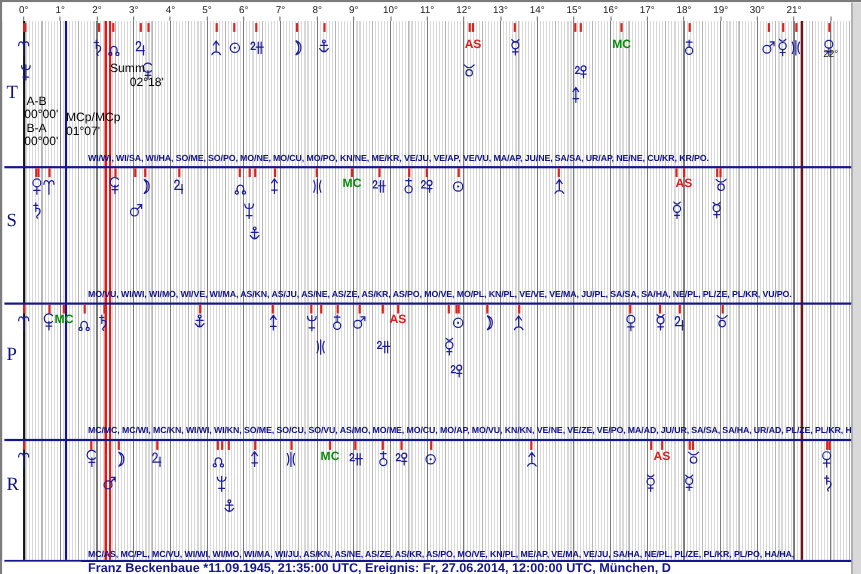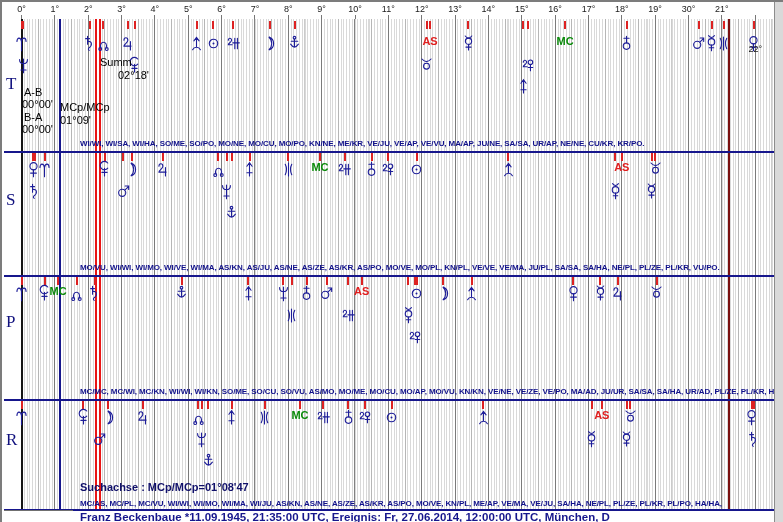--- a/index.html
+++ b/index.html
@@ -295,21 +295,21 @@
     </svg>
     <div class="ptick" style="left: 750.533px; top: 19px; background: rgb(221, 34, 34);"></div>
     <svg class="g" viewBox="0 0 20 26" fill="none" stroke="currentColor" stroke-width="1.7" stroke-linecap="round" style="left: 745.033px; top: 33px; color: rgb(29, 29, 153);">
       <use href="#sym-venus"></use>
     </svg>
     <div class="annot" style="left: 22px; top: 84px;">A-B</div>
     <div class="annot" style="left: 20px; top: 96px;">00°00'</div>
     <div class="annot" style="left: 22px; top: 109px;">B-A</div>
     <div class="annot" style="left: 20px; top: 121px;">00°00'</div>
     <div class="annot" style="left: 58px; top: 99px;">MCp/MCp</div>
-    <div class="annot" style="left: 58px; top: 112px;">01°09'</div>
+    <div class="annot" style="left: 58px; top: 112px;">01°07'</div>
     <div class="annot" style="left: 98px; top: 54px;">Summ</div>
     <div class="annot" style="left: 96px; top: 67px; padding-left: 20px;">02°18'</div>
     <div class="ptick" style="left: 30.1725px; top: 151px; background: rgb(221, 34, 34);"></div>
     <svg class="g" viewBox="0 0 20 26" fill="none" stroke="currentColor" stroke-width="1.7" stroke-linecap="round" style="left: 24.6725px; top: 159px; color: rgb(29, 29, 153);">
       <use href="#sym-venus"></use>
     </svg>
     <div class="ptick" style="left: 31.84px; top: 151px; background: rgb(221, 34, 34);"></div>
     <svg class="g" viewBox="0 0 20 26" fill="none" stroke="currentColor" stroke-width="1.7" stroke-linecap="round" style="left: 26.34px; top: 181px; color: rgb(29, 29, 153);">
       <use href="#sym-saturn"></use>
     </svg>
@@ -550,14 +550,13 @@
       <use href="#sym-pluto"></use>
     </svg>
     <div class="ptick" style="left: 748.865px; top: 399px; background: rgb(221, 34, 34);"></div>
     <svg class="g" viewBox="0 0 20 26" fill="none" stroke="currentColor" stroke-width="1.7" stroke-linecap="round" style="left: 743.365px; top: 407px; color: rgb(29, 29, 153);">
       <use href="#sym-venus"></use>
     </svg>
     <div class="ptick" style="left: 750.533px; top: 399px; background: rgb(221, 34, 34);"></div>
     <svg class="g" viewBox="0 0 20 26" fill="none" stroke="currentColor" stroke-width="1.7" stroke-linecap="round" style="left: 745.033px; top: 429px; color: rgb(29, 29, 153);">
       <use href="#sym-saturn"></use>
     </svg>
-    <div class="annot navy" style="left: 78px; top: 479px;">Suchachse : MCp/MCp=01°08'47</div>
   </div>
 
 </body></html>

